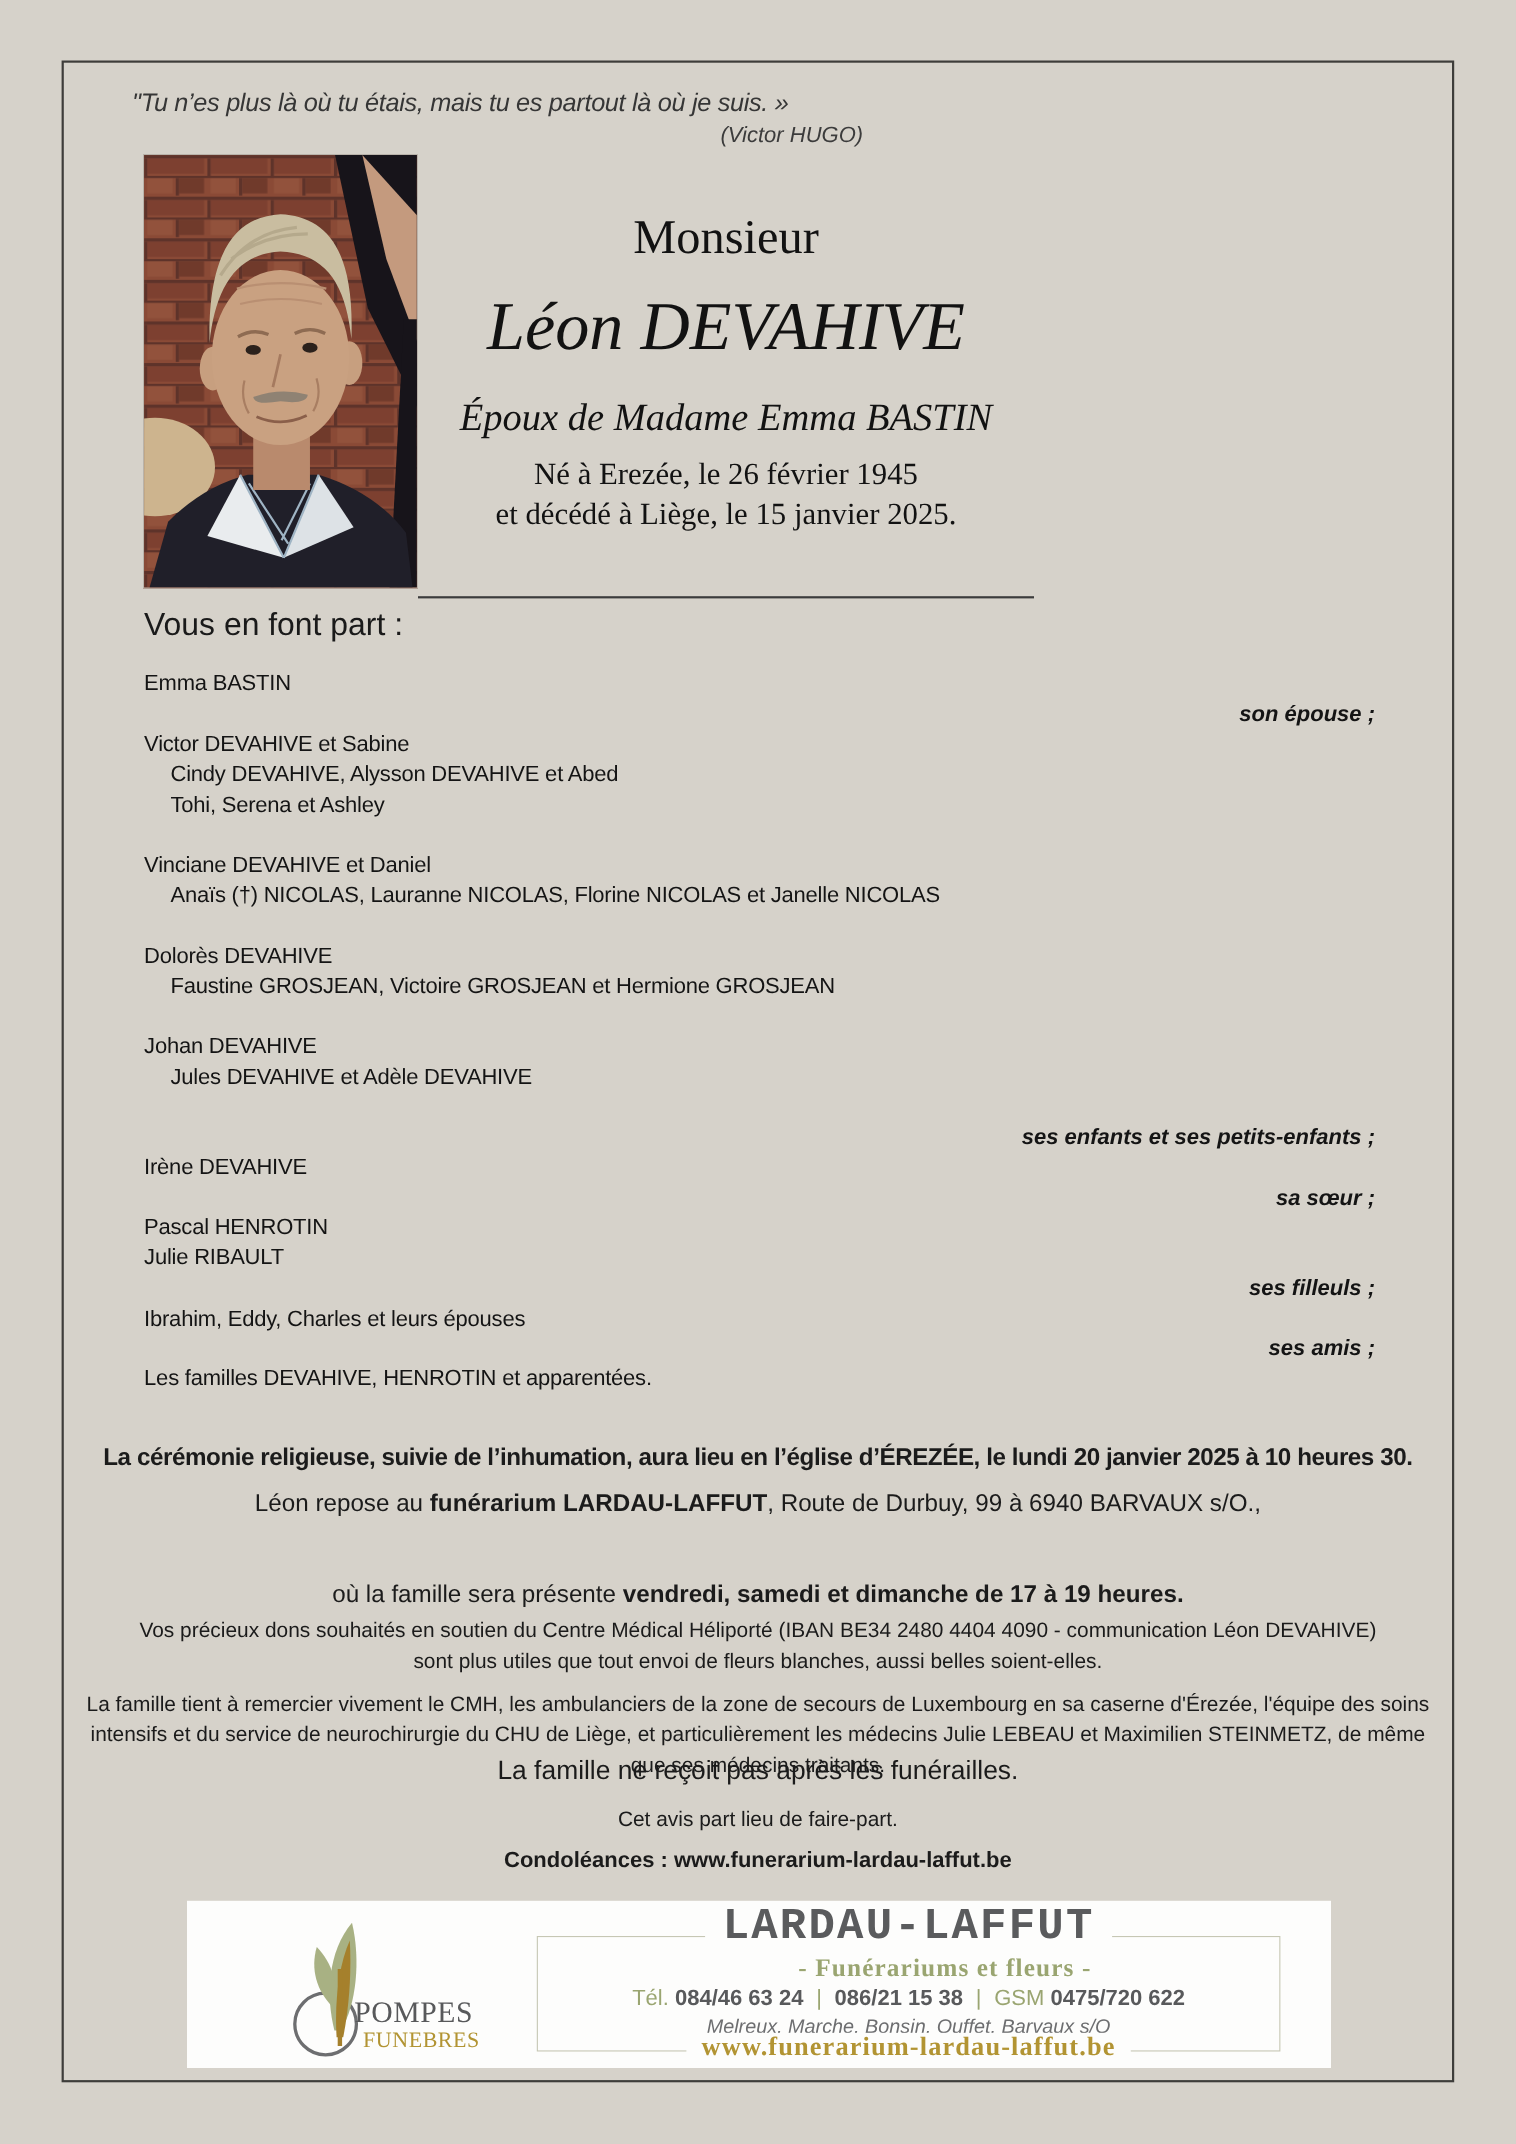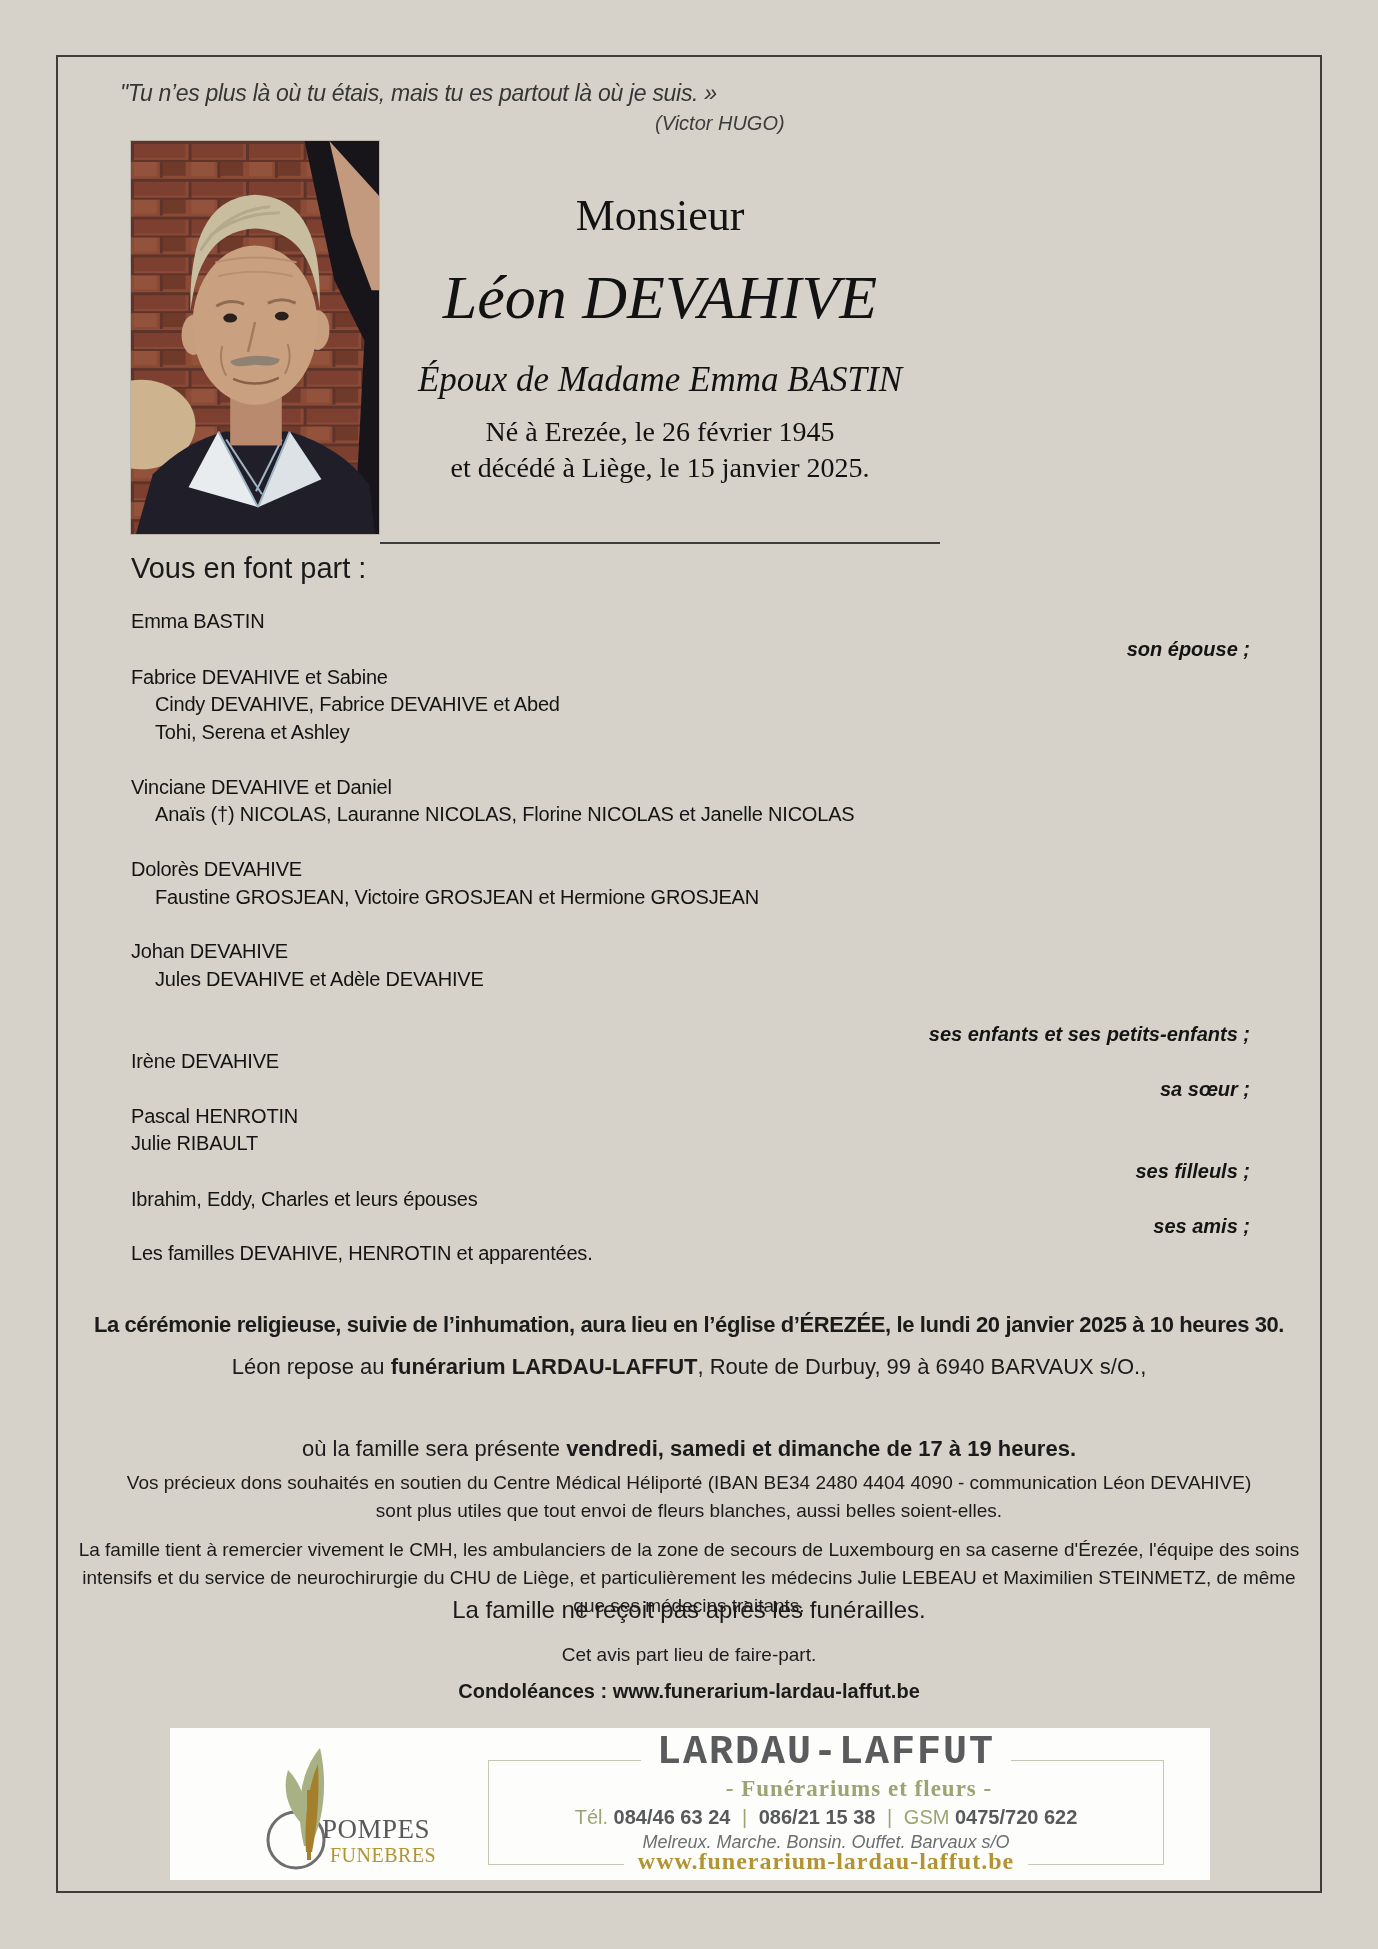--- a/index.html
+++ b/index.html
@@ -171,22 +171,22 @@
     <div class="born">Né à Erezée, le 26 février 1945</div>
     <div class="died">et décédé à Liège, le 15 janvier 2025.</div>
   </div>
   <div class="divider"></div>
 
   <div class="announce-heading">Vous en font part :</div>
 
   <div class="fam">
     <div class="fam-line" style="top:610px">Emma BASTIN</div>
     <div class="fam-rel" style="top:638px">son épouse ;</div>
-    <div class="fam-line" style="top:666px">Fabrice DEVAHIVE et Sabine</div>
-    <div class="fam-line indent" style="top:693px">Cindy DEVAHIVE, Fabrice DEVAHIVE et Abed</div>
+    <div class="fam-line" style="top:666px">Victor DEVAHIVE et Sabine</div>
+    <div class="fam-line indent" style="top:693px">Cindy DEVAHIVE, Alysson DEVAHIVE et Abed</div>
     <div class="fam-line indent" style="top:721px">Tohi, Serena et Ashley</div>
     <div class="fam-line" style="top:776px">Vinciane DEVAHIVE et Daniel</div>
     <div class="fam-line indent" style="top:803px">Anaïs (†) NICOLAS, Lauranne NICOLAS, Florine NICOLAS et Janelle NICOLAS</div>
     <div class="fam-line" style="top:858px">Dolorès DEVAHIVE</div>
     <div class="fam-line indent" style="top:886px">Faustine GROSJEAN, Victoire GROSJEAN et Hermione GROSJEAN</div>
     <div class="fam-line" style="top:940px">Johan DEVAHIVE</div>
     <div class="fam-line indent" style="top:968px">Jules DEVAHIVE et Adèle DEVAHIVE</div>
     <div class="fam-rel" style="top:1023px">ses enfants et ses petits-enfants ;</div>
     <div class="fam-line" style="top:1050px">Irène DEVAHIVE</div>
     <div class="fam-rel" style="top:1078px">sa sœur ;</div>

